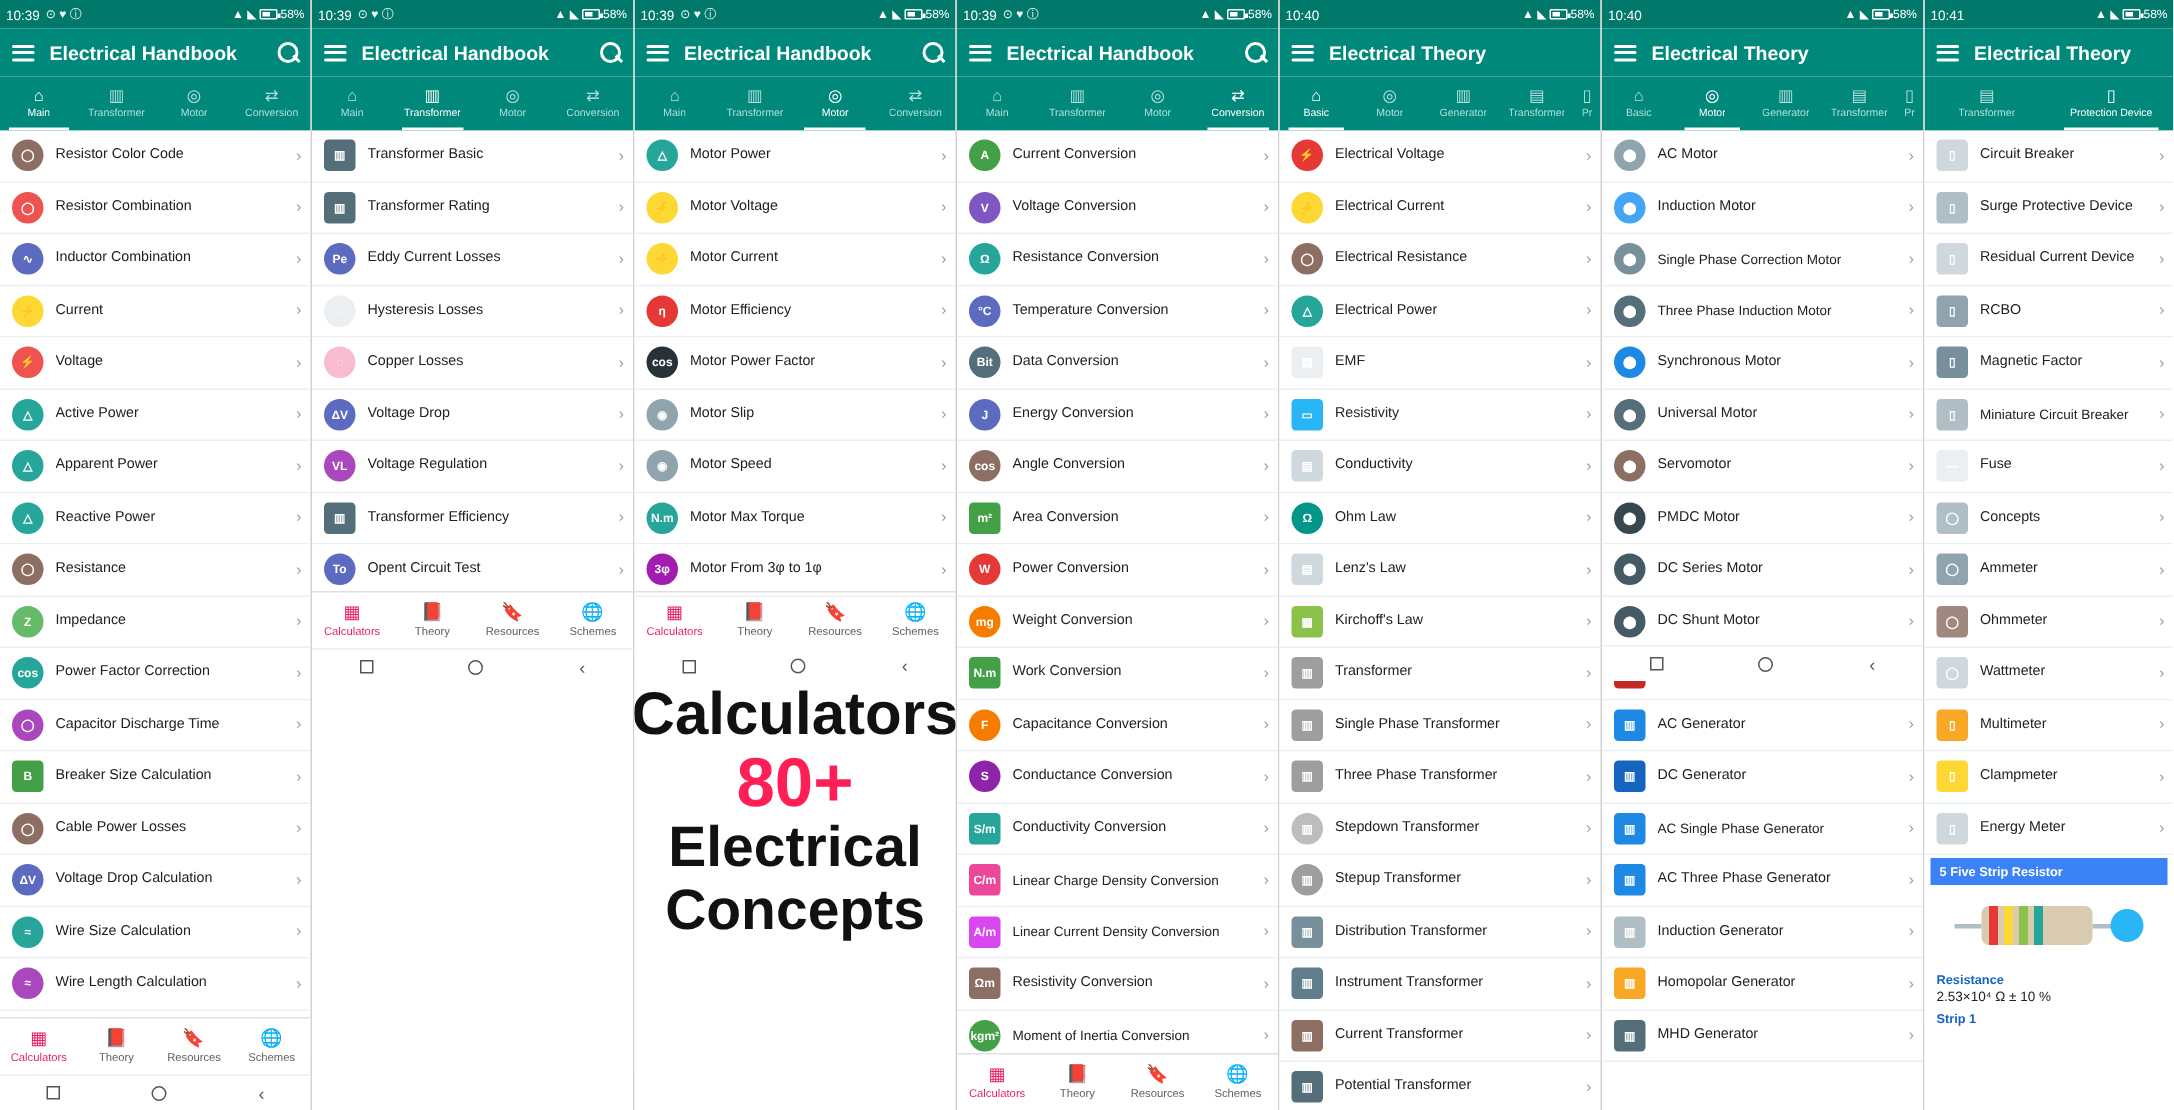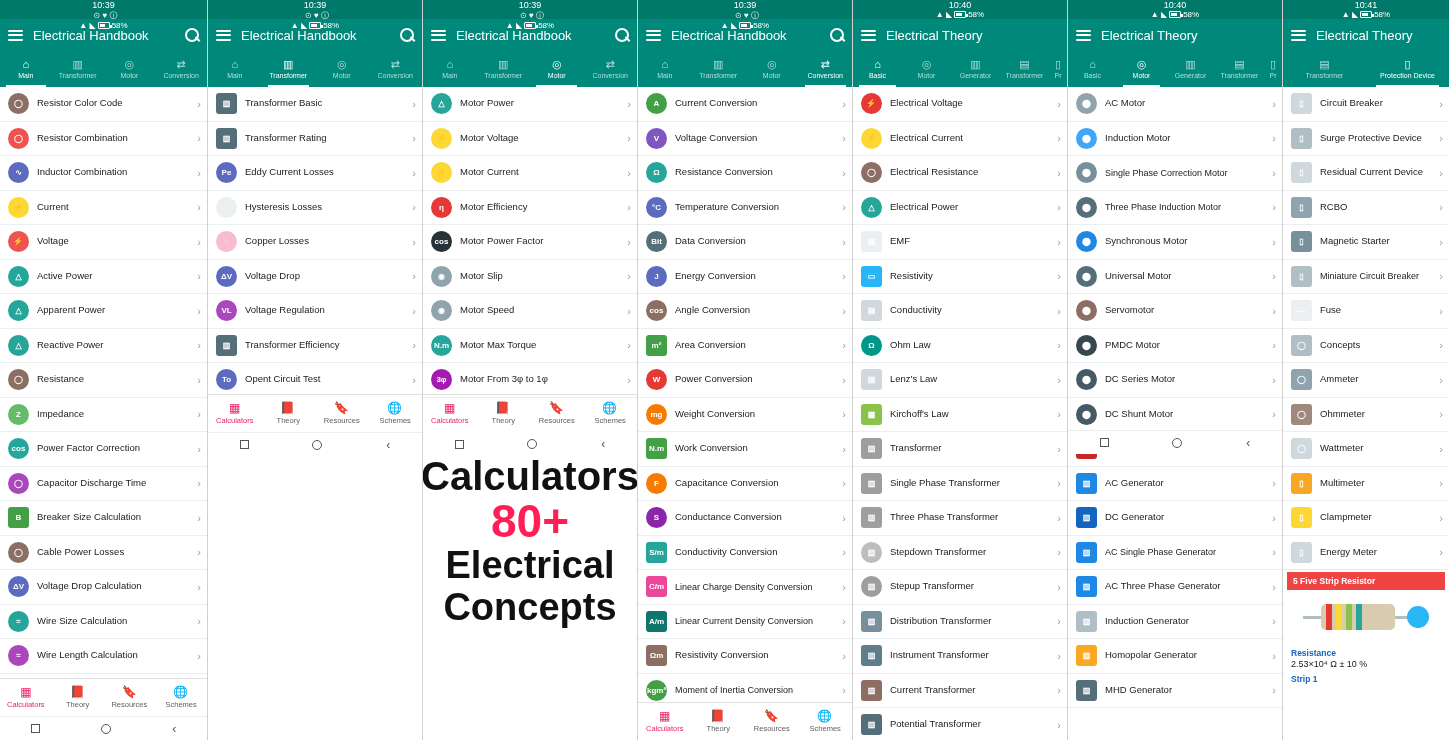--- a/index.html
+++ b/index.html
@@ -16,34 +16,34 @@
   .s0 { width:208px; }
   .s1 { width:215px; }
   .s2 { width:215px; }
   .s3 { width:215px; }
   .s4 { width:215px; }
   .s5 { width:215px; }
   .s6 { width:166px; border-right:none; }
 
   
   .statusbar { height:19px; background:#00796b; color:#fff; font-size:9px;
-               display:flex; align-items:center; padding:0 4px;flex-direction:column; }
+               display:flex; align-items:center; padding:0 4px; }
   .statusbar .time { flex:0 0 auto; }
   .statusbar .sicons { margin-left:4px; letter-spacing:0px; font-size:8px; opacity:.95;}
   .statusbar .spacer { flex:1 1 auto; }
   .statusbar .right { font-size:8px; display:flex; align-items:center; gap:2px; }
   .batt { display:inline-block; width:12px; height:7px; border:1px solid #fff;
           border-radius:1px; position:relative; }
   .batt::after { content:""; position:absolute; right:-3px; top:1.5px; width:2px; height:3px; background:#fff; }
   .batt i { position:absolute; left:1px; top:1px; bottom:1px; width:55%; background:#fff; display:block; }
 
   
   .appbar { height:32px; background:#00897b; color:#fff; display:flex; align-items:center;
             padding:0 8px; gap:10px; }
-  .appbar .title { font-size:13px; font-weight:normal; flex:1 1 auto; white-space:nowrap; overflow:hidden;}
+  .appbar .title { font-size:13px; font-weight:bold; flex:1 1 auto; white-space:nowrap; overflow:hidden;}
   .hamb { width:15px; height:11px; position:relative; flex:0 0 auto;}
   .hamb i, .hamb::before, .hamb::after { content:""; position:absolute; left:0; right:0; height:2px; background:#fff; border-radius:1px;}
   .hamb::before { top:0; } .hamb i { top:4.5px; } .hamb::after { bottom:0; }
   .mag { width:14px; height:14px; position:relative; flex:0 0 auto;}
   .mag::before { content:""; position:absolute; left:0; top:0; width:10px; height:10px;
                  border:2px solid #fff; border-radius:50%; }
   .mag::after { content:""; position:absolute; right:0; bottom:0; width:6px; height:2px; background:#fff;
                 transform:rotate(45deg); transform-origin:right bottom;}
 
   
@@ -90,21 +90,21 @@
            display:flex; flex-direction:column; align-items:center; justify-content:flex-start;
            background:#fff; }
   .promo .l1 { color:#ff1e56; font-size:46px; font-weight:bold; line-height:1; margin-top:4px;}
   .promo .l2 { color:#111; font-size:40px; font-weight:bold; line-height:1.05; }
   .promo .l3 { color:#ff1e56; font-size:46px; font-weight:bold; line-height:1.05; }
   .promo .l4 { color:#111; font-size:38px; font-weight:bold; line-height:1.1; }
   .promo .l5 { color:#111; font-size:38px; font-weight:bold; line-height:1.1; }
 
   
   .respanel { background:#fff; }
-  .resbar { background:#ef4444; color:#fff; font-size:8.5px; font-weight:bold;
+  .resbar { background:#3b82f6; color:#fff; font-size:8.5px; font-weight:bold;
             padding:4px 6px; margin:2px 4px 0 4px; }
   .resistorimg { height:54px; display:flex; align-items:center; justify-content:center; gap:0; padding:6px 0;}
   .rwire { width:18px; height:3px; background:#b0bec5; }
   .rbody { width:74px; height:26px; background:#d8cbb0; border-radius:5px; display:flex;
            align-items:center; gap:4px; padding:0 5px; }
   .rband { width:6px; height:26px; }
   .rescap { color:#1565c0; font-size:8.5px; font-weight:bold; padding:4px 8px 0 8px; }
   .resval { color:#222; font-size:9px; padding:1px 8px; }
   .stripline { color:#1565c0; font-size:8.5px; font-weight:bold; padding:4px 8px 0 8px; }
 
@@ -604,21 +604,21 @@
           <span class="ic sq em" style="background: rgb(38, 166, 154);">S/m</span>
           <span class="lb">Conductivity Conversion</span>
           <span class="chev">›</span>
         </div>
         <div class="row two">
           <span class="ic sq em" style="background: #ec4899;">C/m</span>
           <span class="lb">Linear Charge Density Conversion</span>
           <span class="chev">›</span>
         </div>
         <div class="row two">
-          <span class="ic sq em" style="background: #0f766e;">A/m</span>
+          <span class="ic sq em" style="background: #d946ef;">A/m</span>
           <span class="lb">Linear Current Density Conversion</span>
           <span class="chev">›</span>
         </div>
         <div class="row">
           <span class="ic sq" style="background: rgb(141, 110, 99);">Ωm</span>
           <span class="lb">Resistivity Conversion</span>
           <span class="chev">›</span>
         </div>
         <div class="row two">
           <span class="ic em" style="background: rgb(67, 160, 71);">kgm²</span>
@@ -968,21 +968,21 @@
           <span class="lb">Residual Current Device</span>
           <span class="chev">›</span>
         </div>
         <div class="row">
           <span class="ic sq" style="background: rgb(144, 164, 174);">▯</span>
           <span class="lb">RCBO</span>
           <span class="chev">›</span>
         </div>
         <div class="row">
           <span class="ic sq" style="background: rgb(120, 144, 156);">▯</span>
-          <span class="lb">Magnetic Starter</span>
+          <span class="lb">Magnetic Factor</span>
           <span class="chev">›</span>
         </div>
         <div class="row two">
           <span class="ic sq" style="background: rgb(176, 190, 197);">▯</span>
           <span class="lb">Miniature Circuit Breaker</span>
           <span class="chev">›</span>
         </div>
         <div class="row">
           <span class="ic sq" style="background: rgb(236, 239, 241);">—</span>
           <span class="lb">Fuse</span>

